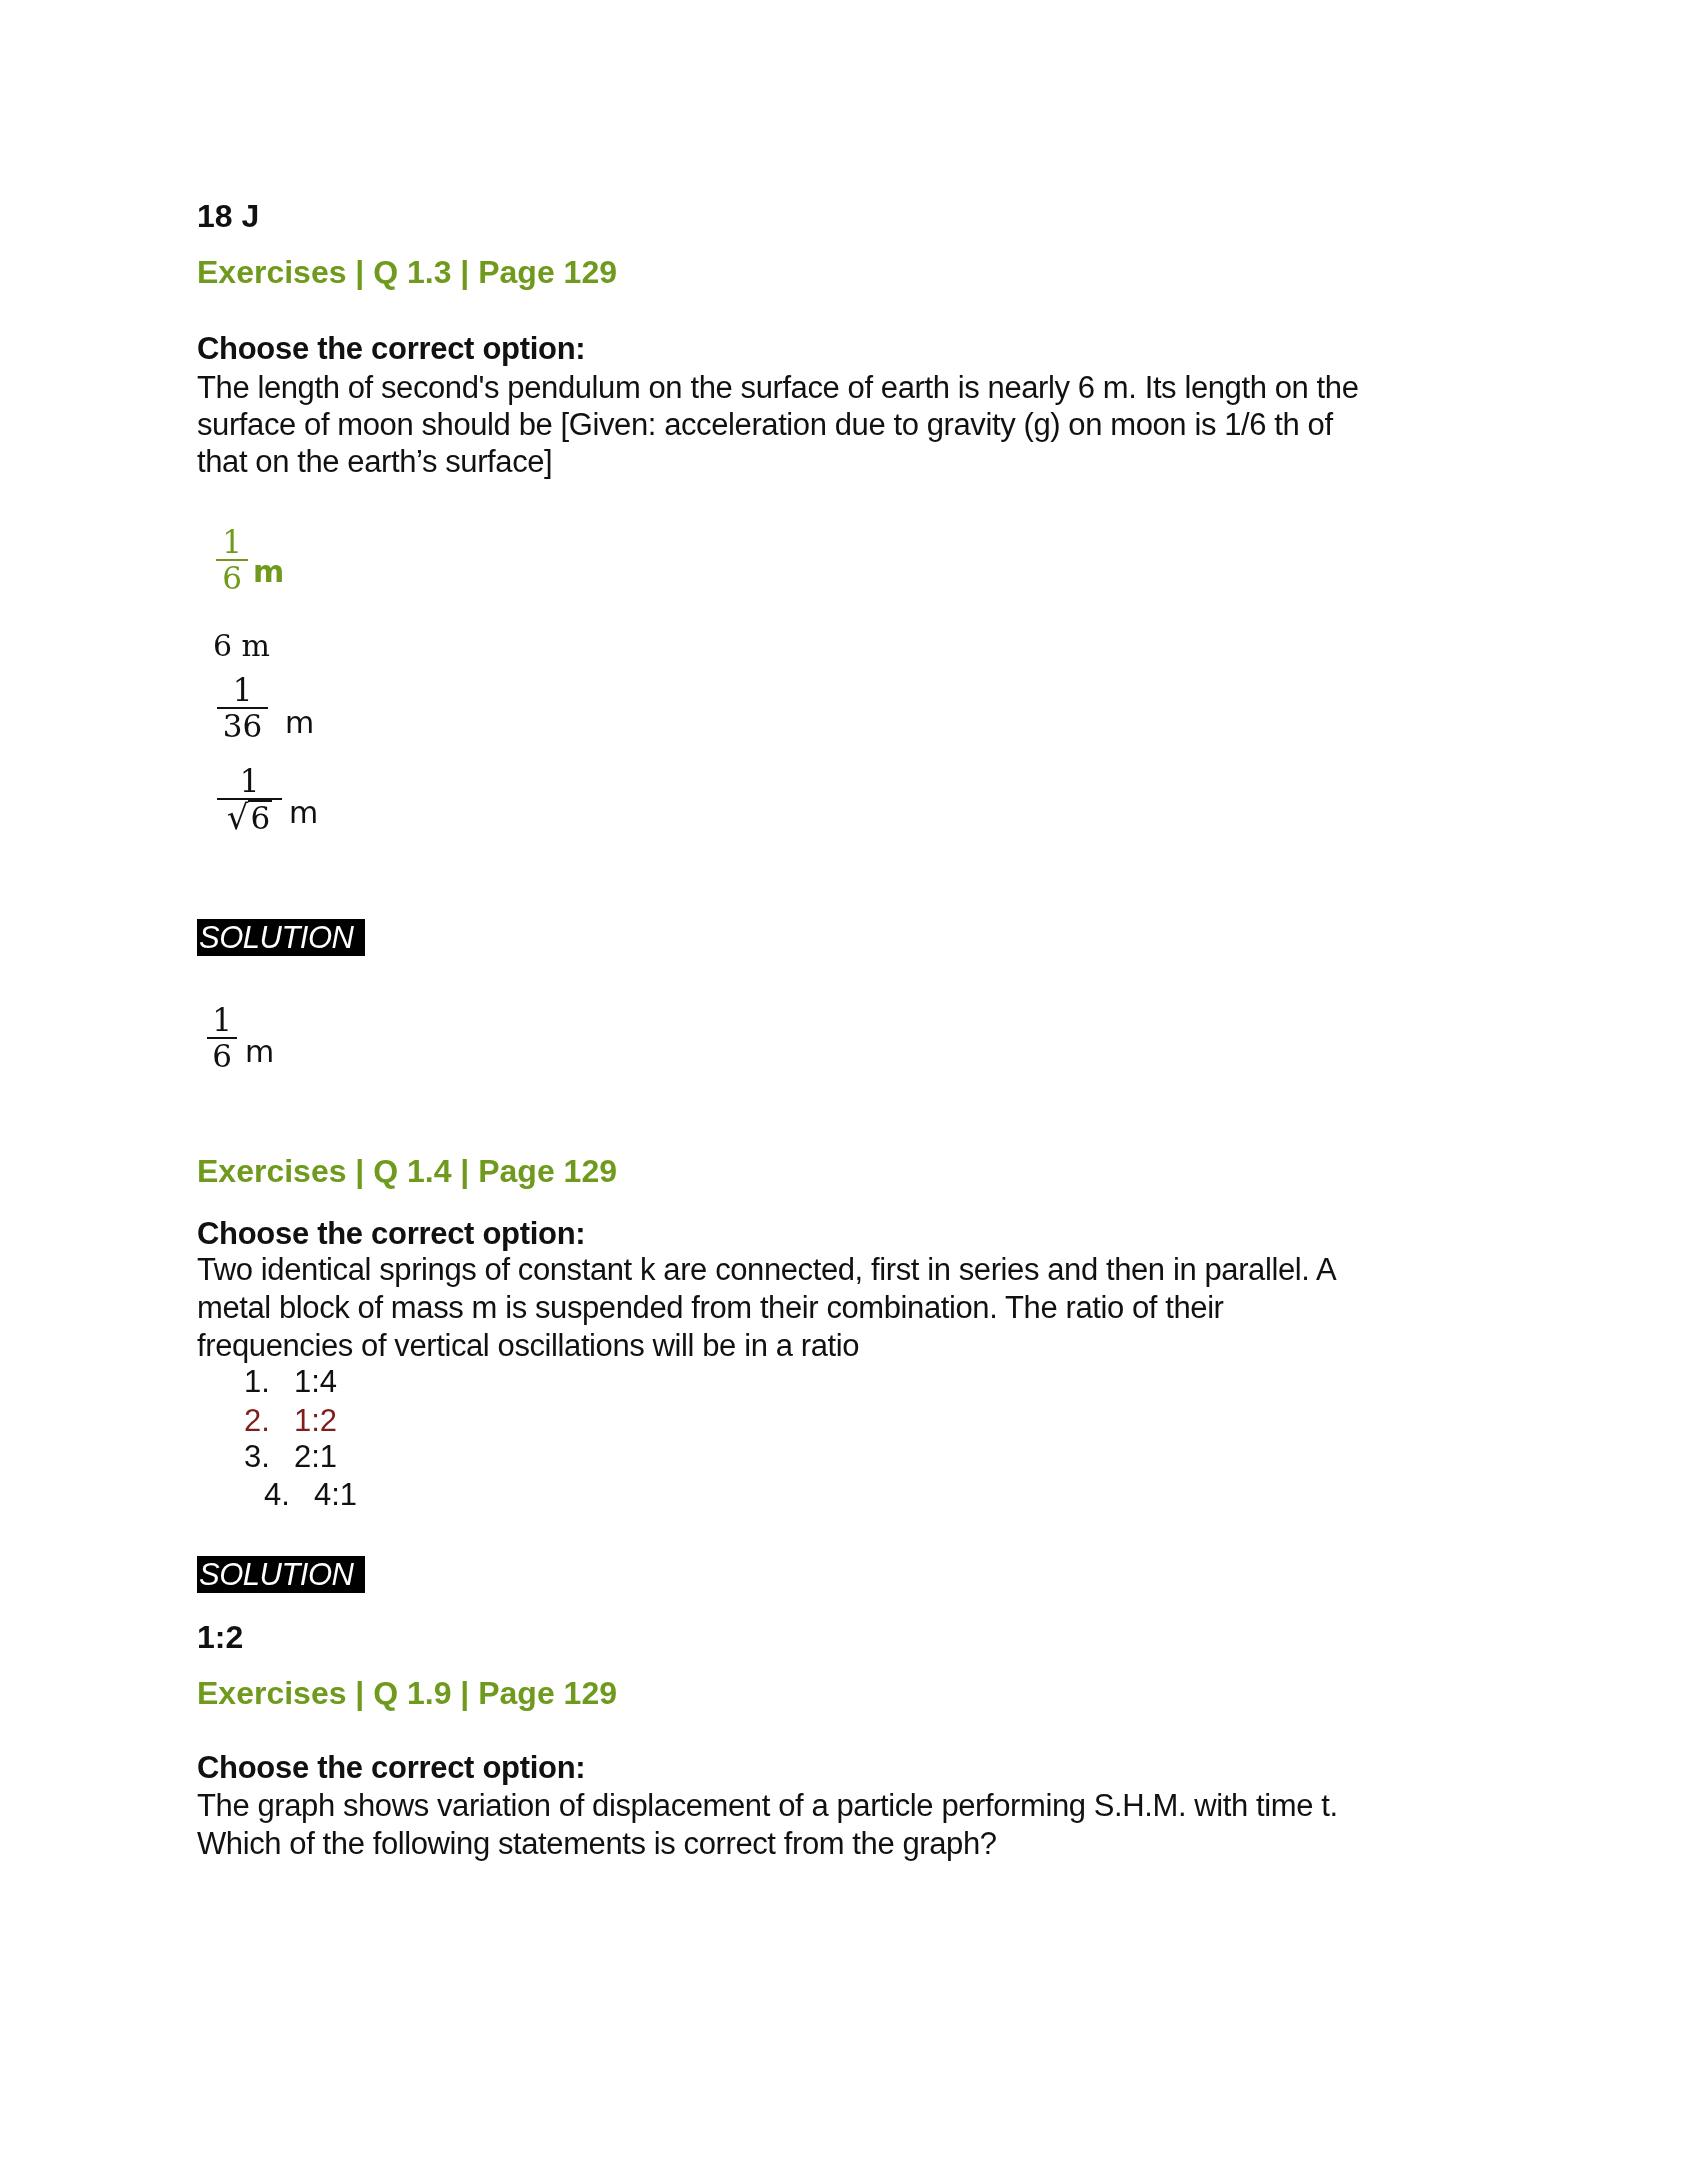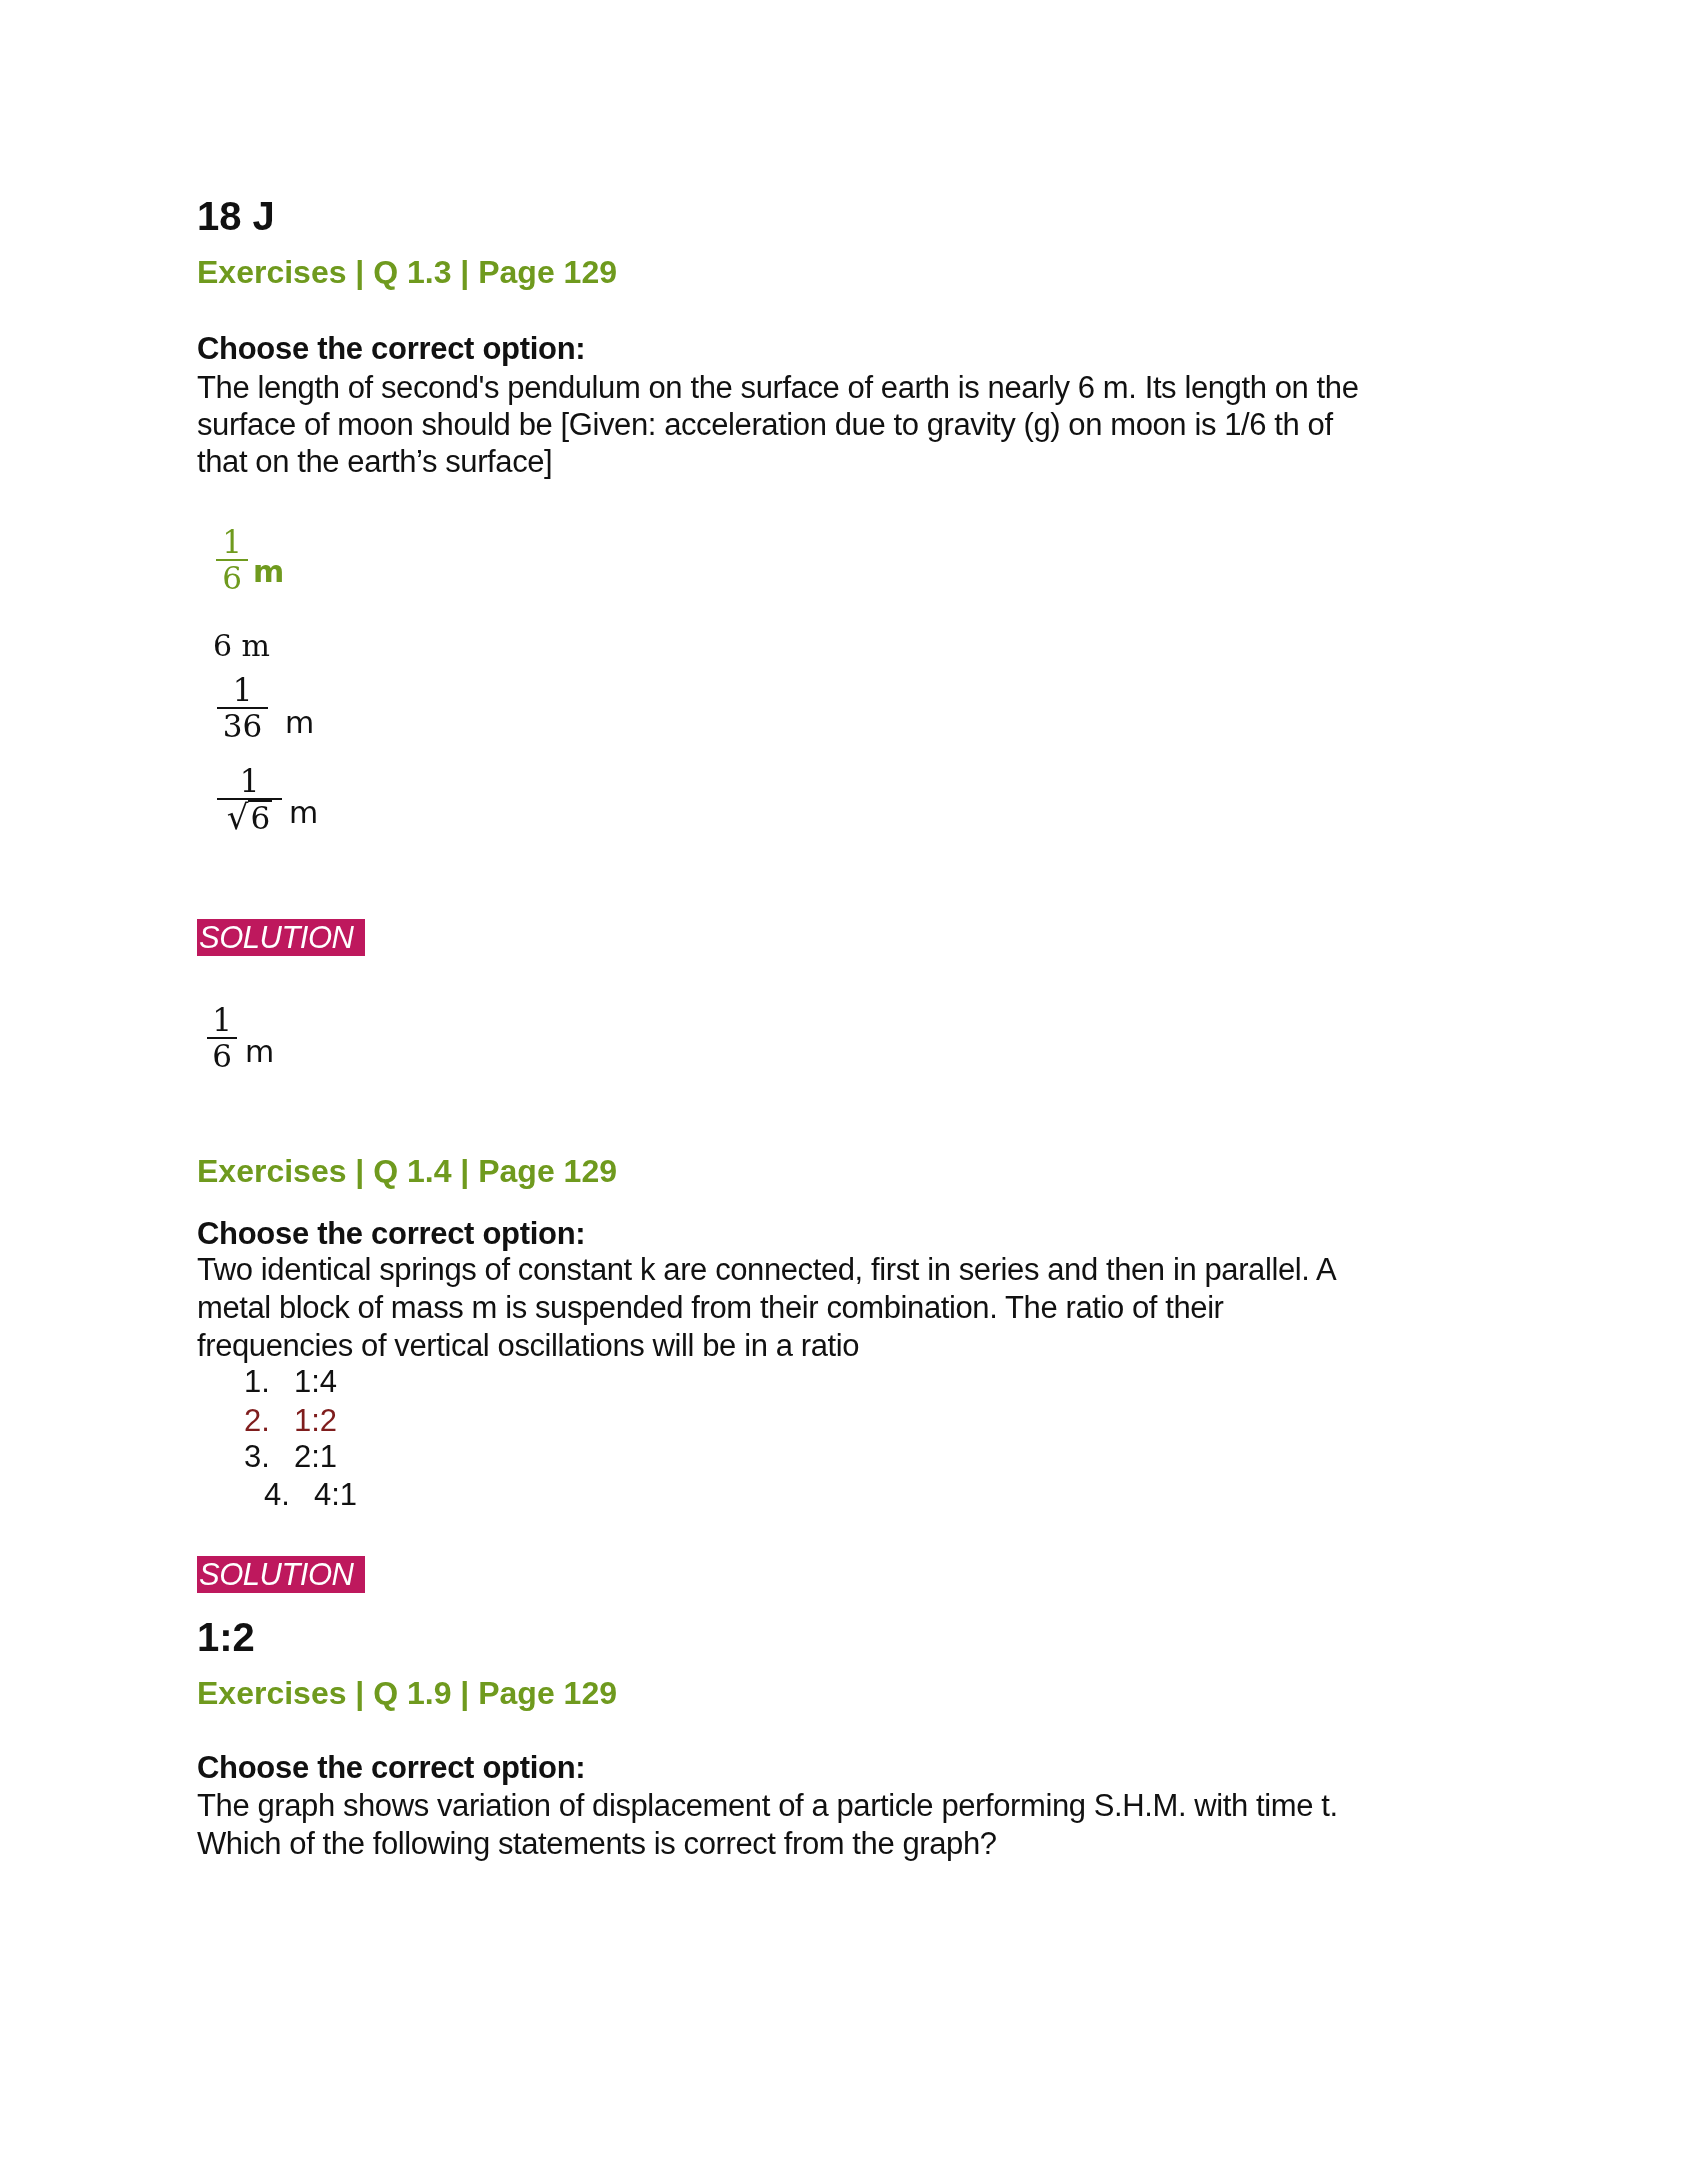--- a/index.html
+++ b/index.html
@@ -1,23 +1,23 @@
 <!DOCTYPE html>
 <html><head>
 <meta charset="utf-8">
 <style>
   html, body { margin:0; padding:0; background:#ffffff; }
   body { width:1683px; height:2178px; position:relative; overflow:hidden;
          font-family:"Liberation Sans", sans-serif; color:#111111; }
   .abs { position:absolute; left:197px; white-space:nowrap; }
-  .heading { font-weight:bold; font-size:40px; line-height:36px; color:#111; }
+  .heading { font-weight:bold; font-size:32px; line-height:36px; color:#111; }
   .exref { font-weight:bold; font-size:32px; line-height:36px; color:#6f9a1e; }
   .choose { font-weight:bold; font-size:31px; line-height:36px; color:#111; letter-spacing:-0.3px; }
   .body-line { font-size:31px; line-height:36px; color:#111; letter-spacing:-0.4px; }
-  .solution { background:#be185d; color:#ffffff; font-style:italic; font-size:31px;
+  .solution { background:#000000; color:#ffffff; font-style:italic; font-size:31px;
               line-height:37px; padding:0 2px; width:164px; height:37px; overflow:hidden;
               letter-spacing:-0.5px; }
   .frac { position:absolute; display:inline-flex; flex-direction:column; align-items:center;
           font-family:"DejaVu Serif", serif; font-size:31px; line-height:34px; }
   .frac .bar { height:2px; background:currentColor; align-self:stretch; }
   .unit { position:absolute; font-family:"DejaVu Sans", sans-serif; font-size:30px; }
   .green { color:#6f9a1e; }
   .opt { position:absolute; left:244px; font-size:31px; line-height:36px; white-space:nowrap; }
   .opt .num { display:inline-block; width:50px; }
   .opt.correct { color:#7f1d1d; font-weight:normal; }

